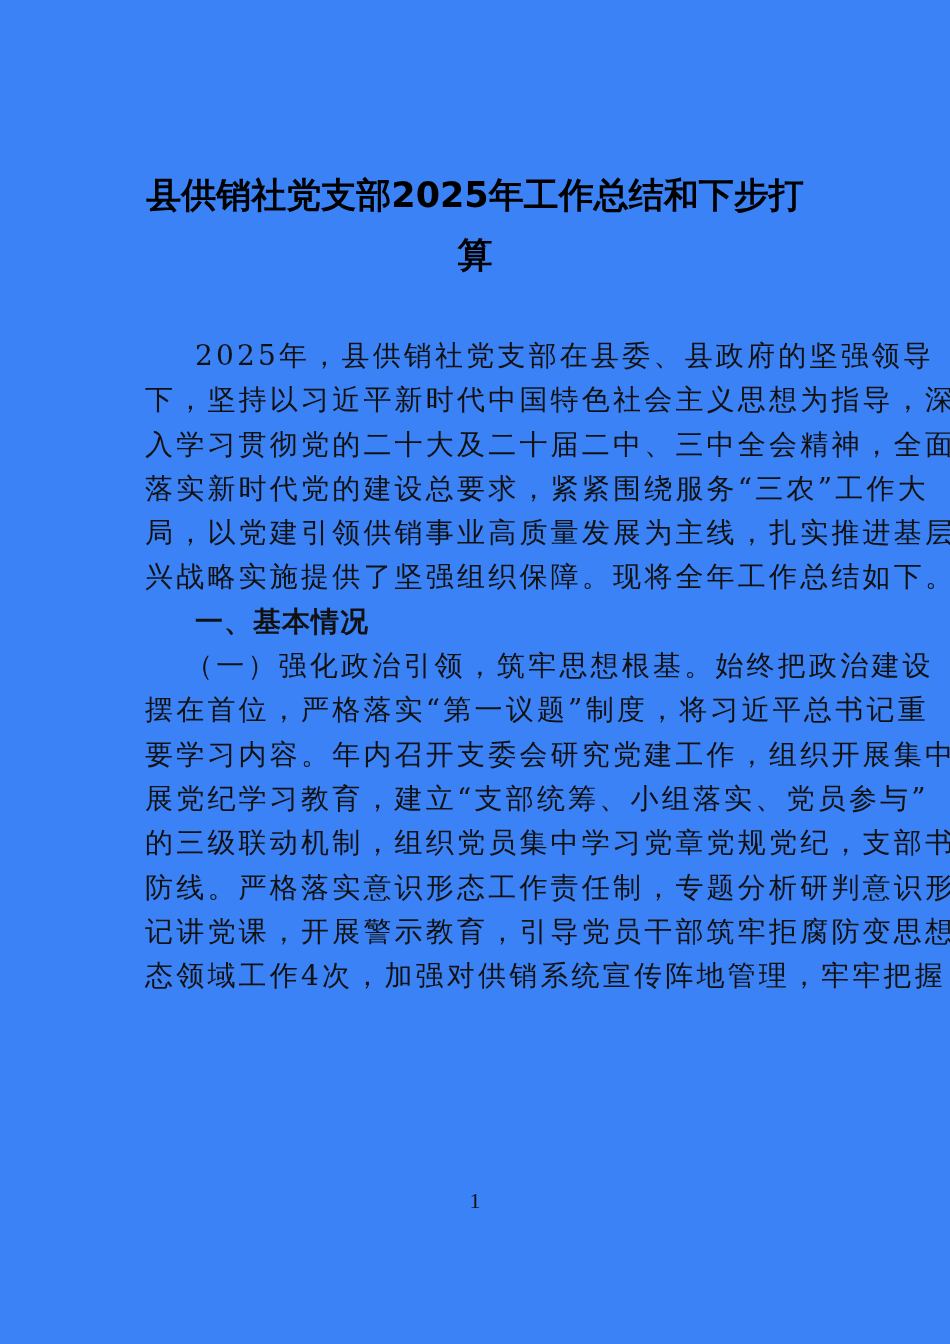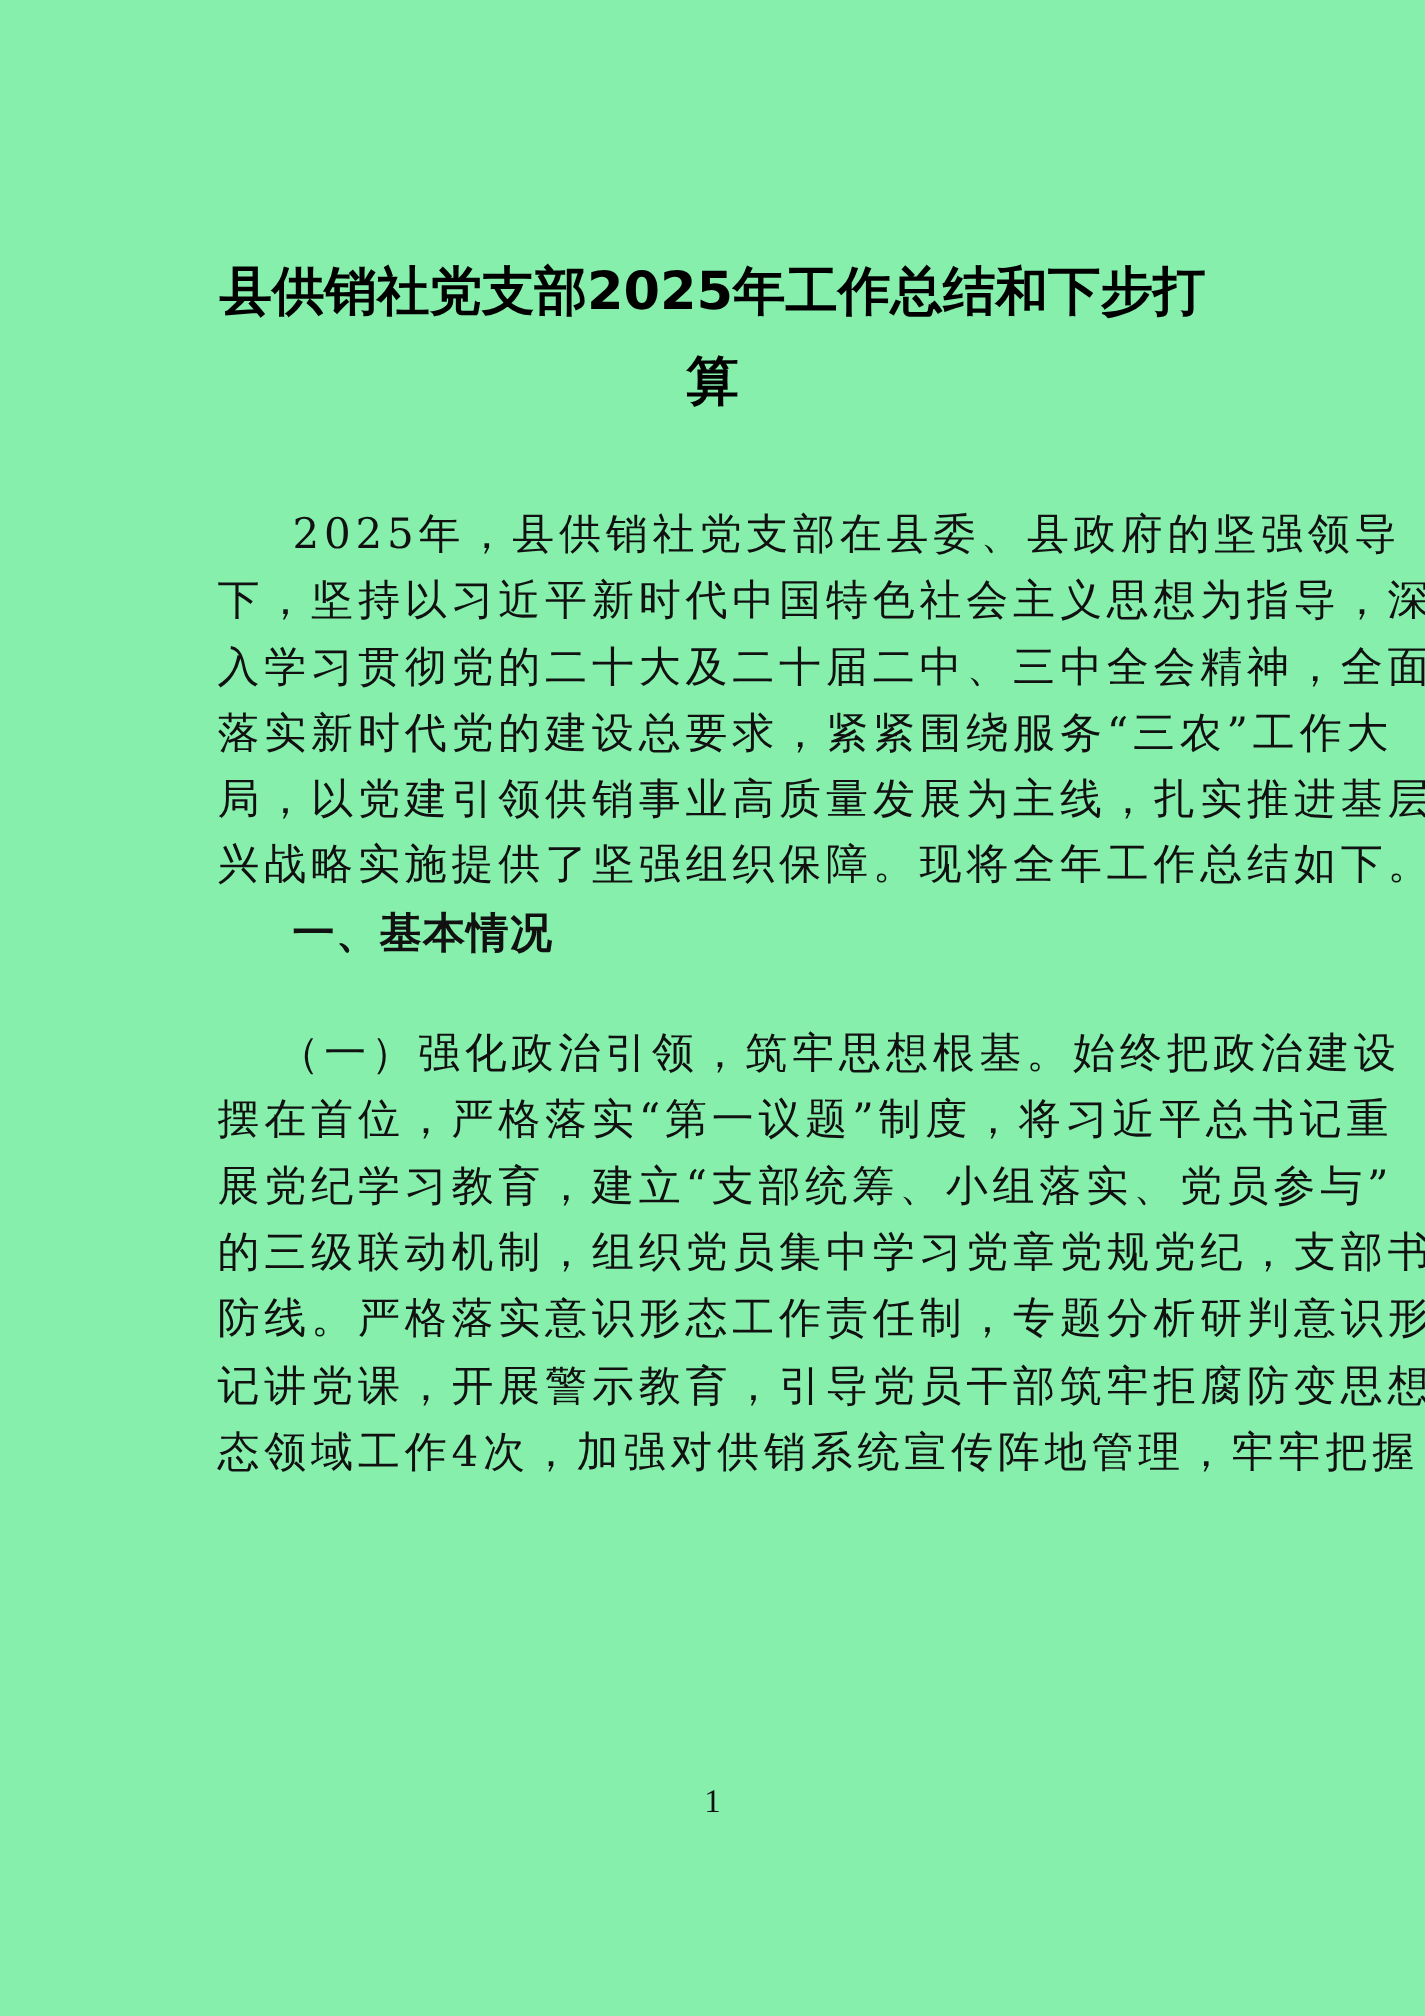--- a/index.html
+++ b/index.html
@@ -1,18 +1,18 @@
 <!DOCTYPE html>
 <html><head>
 <meta charset="utf-8">
 <style>
   html, body { margin: 0; padding: 0; background: #ffffff; }
   body { width: 950px; height: 1344px; position: relative; overflow: hidden;
          font-family: "DejaVu Serif", "Liberation Serif", serif; color: #111; }
-  .page { position: absolute; left: 0; top: 0; width: 950px; height: 1344px; background: #86efac; }
+  .page { position: absolute; left: 0; top: 0; width: 950px; height: 1344px; background: #3b82f6; }
   .title { position: absolute; left: 145px; width: 660px; text-align: center;
            font-family: "DejaVu Sans", "Liberation Sans", sans-serif; font-weight: bold;
            font-size: 35px; line-height: 60px; top: 165px; letter-spacing: 0px; color: #000; }
   .title .ln { display: block; height: 60px; white-space: nowrap; }
   .body { position: absolute; left: 145px; top: 334px; width: 662px; }
   .line { display: block; height: 44.3px; line-height: 44.3px; font-size: 28px;
           white-space: nowrap; letter-spacing: 3.2px; text-align: justify; text-align-last: justify; }
   .line.last { text-align-last: left; font-family: Liberation Serif, serif; }
   .line.indent { padding-left: 50px; }
   .heading { font-family: "DejaVu Sans", "Liberation Sans", sans-serif; font-weight: bold;
@@ -32,22 +32,23 @@
   <div class="body">
     <span class="line indent">2025年，县供销社党支部在县委、县政府的坚强领导</span>
     <span class="line">下，坚持以习近平新时代中国特色社会主义思想为指导，深</span>
     <span class="line">入学习贯彻党的二十大及二十届二中、三中全会精神，全面</span>
     <span class="line">落实新时代党的建设总要求，紧紧围绕服务“三农”工作大</span>
     <span class="line">局，以党建引领供销事业高质量发展为主线，扎实推进基层</span>
     <span class="line last">兴战略实施提供了坚强组织保障。现将全年工作总结如下。</span>
 
     <span class="line heading">一、基本情况</span>
 
-    <span class="line indent" style="padding-left:40px;margin-top:36px;">（一）强化政治引领，筑牢思想根基。始终把政治建设</span>
+    <span class="line indent" style="padding-left:40px;">（一）强化政治引领，筑牢思想根基。始终把政治建设</span>
     <span class="line">摆在首位，严格落实“第一议题”制度，将习近平总书记重</span>
+    <span class="line">要学习内容。年内召开支委会研究党建工作，组织开展集中</span>
     <span class="line">展党纪学习教育，建立“支部统筹、小组落实、党员参与”</span>
     <span class="line">的三级联动机制，组织党员集中学习党章党规党纪，支部书</span>
     <span class="line">防线。严格落实意识形态工作责任制，专题分析研判意识形</span>
     <span class="line">记讲党课，开展警示教育，引导党员干部筑牢拒腐防变思想</span>
     <span class="line">态领域工作4次，加强对供销系统宣传阵地管理，牢牢把握</span>
   </div>
 
   <div class="page-number">1</div>
 </div>
 

